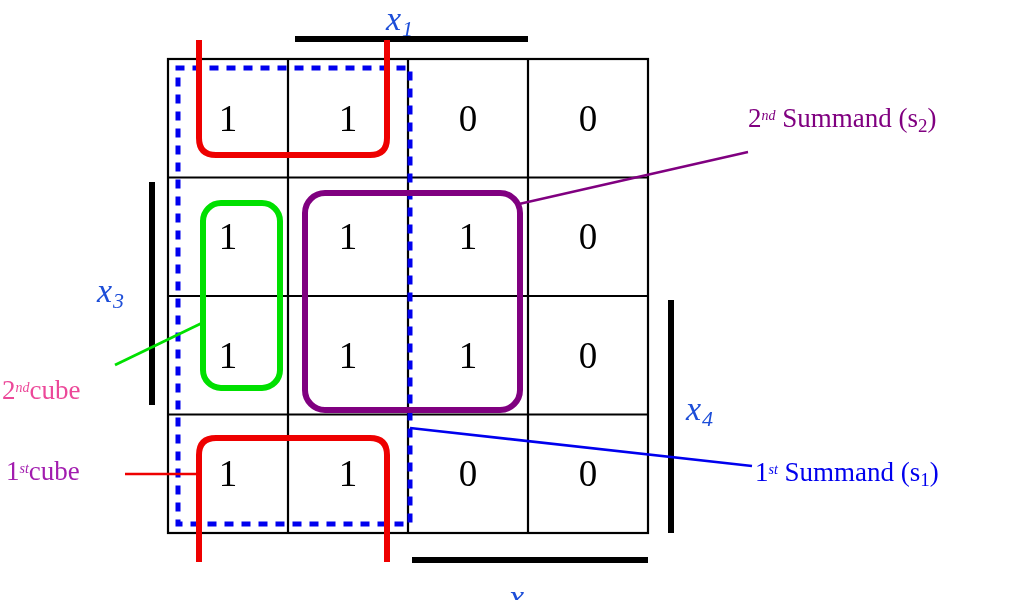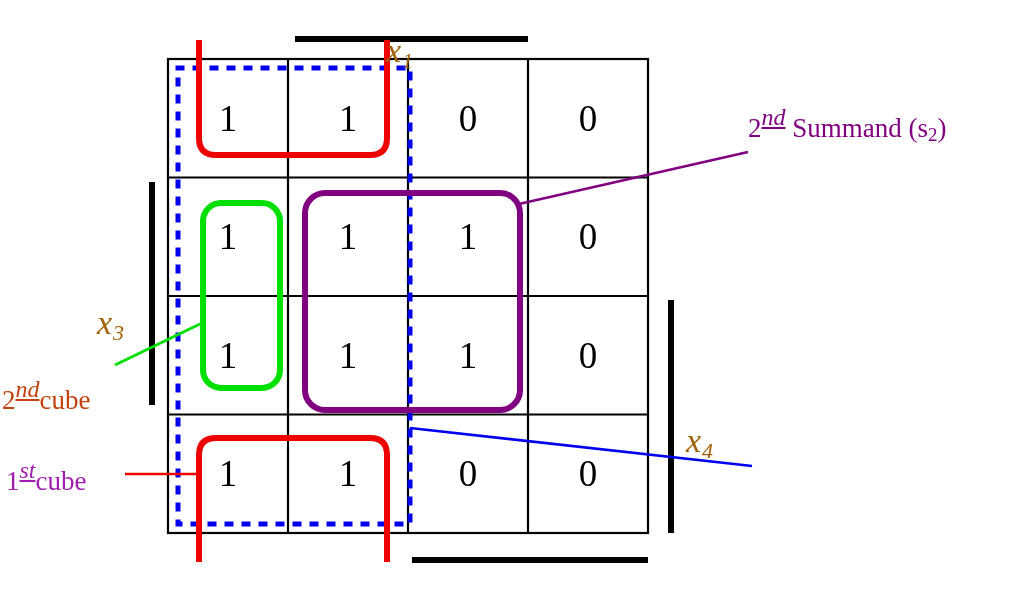--- a/index.html
+++ b/index.html
@@ -5,25 +5,25 @@
   html,body{margin:0;padding:0;background:#fff;}
   body{
     width:1020px;height:600px;position:relative;overflow:hidden;
     font-family:"Liberation Serif", serif;
     -webkit-font-smoothing:antialiased;
   }
   #stage{position:absolute;inset:0;width:1020px;height:600px;}
   svg#canvas{position:absolute;left:0;top:0;width:1020px;height:600px;}
 
   .lbl{position:absolute;white-space:nowrap;line-height:1;}
-  .var-lbl{font-style:italic;font-size:34px;color:#a16207;margin-top:32px;}
+  .var-lbl{font-style:italic;font-size:34px;color:#1d4ed8;}
   .var-lbl .sub{font-style:italic;font-size:22px;vertical-align:-0.28em;margin-left:1px;}
 
   .ann{font-size:27px;line-height:1;}
-  .ann .sup{font-size:24px;font-style:italic;vertical-align:0.48em;text-decoration:underline;}
+  .ann .sup{font-size:14px;font-style:italic;vertical-align:0.48em;}
   .ann .sub2{font-size:19px;vertical-align:-0.25em;}
 
   .cellnum{
     position:absolute;font-size:37px;color:#000;
     display:flex;align-items:center;justify-content:center;
     font-family:"Liberation Serif", serif;
   }
 </style>
 </head>
 <body>
@@ -102,22 +102,25 @@
   </div>
 
   <div class="lbl var-lbl" style="left:686px;top:392px;text-align:right;">
     <span>x</span><span class="sub">4</span>
   </div>
 
   <div class="lbl ann" style="left:748px;top:105px;color:#800080;">
     <span>2</span><span class="sup">nd</span><span> Summand (s</span><span class="sub2">2</span><span>)</span>
   </div>
 
+  <div class="lbl ann" style="left:755px;top:459px;color:#0000ee;">
+    <span>1</span><span class="sup">st</span><span> Summand (s</span><span class="sub2">1</span><span>)</span>
+  </div>
 
-  <div class="lbl ann" style="left:2px;top:377px;color:#c2410c;">
+  <div class="lbl ann" style="left:2px;top:377px;color:#ec4899;">
     <span>2</span><span class="sup">nd</span><span>cube</span>
   </div>
 
   <div class="lbl ann" style="left:6px;top:458px;color:#a21caf;">
     <span>1</span><span class="sup">st</span><span>cube</span>
   </div>
 
 </div>
 
 </body></html>

